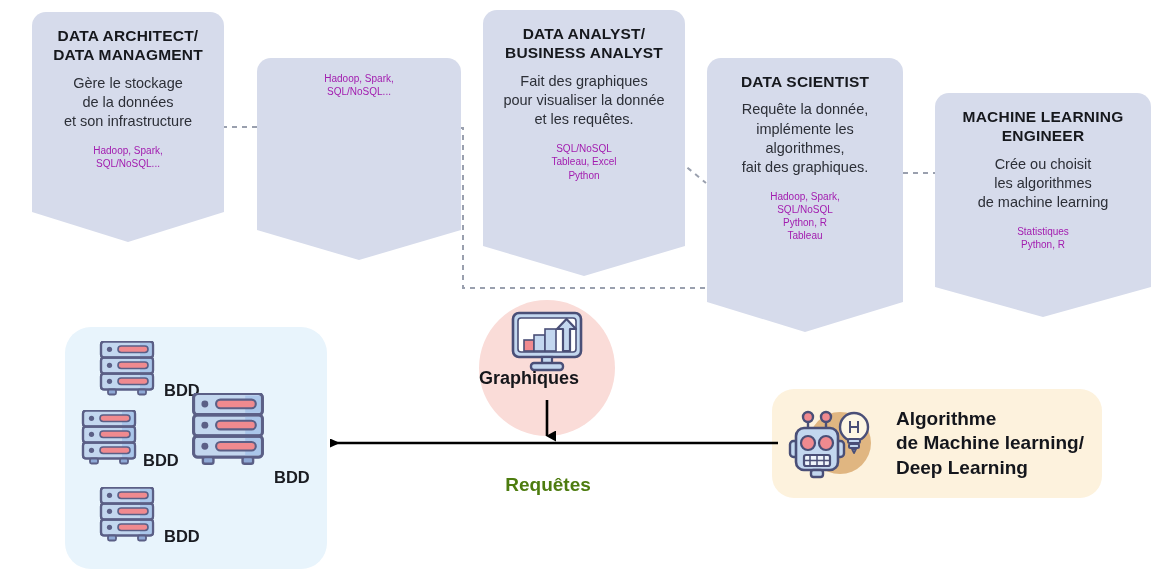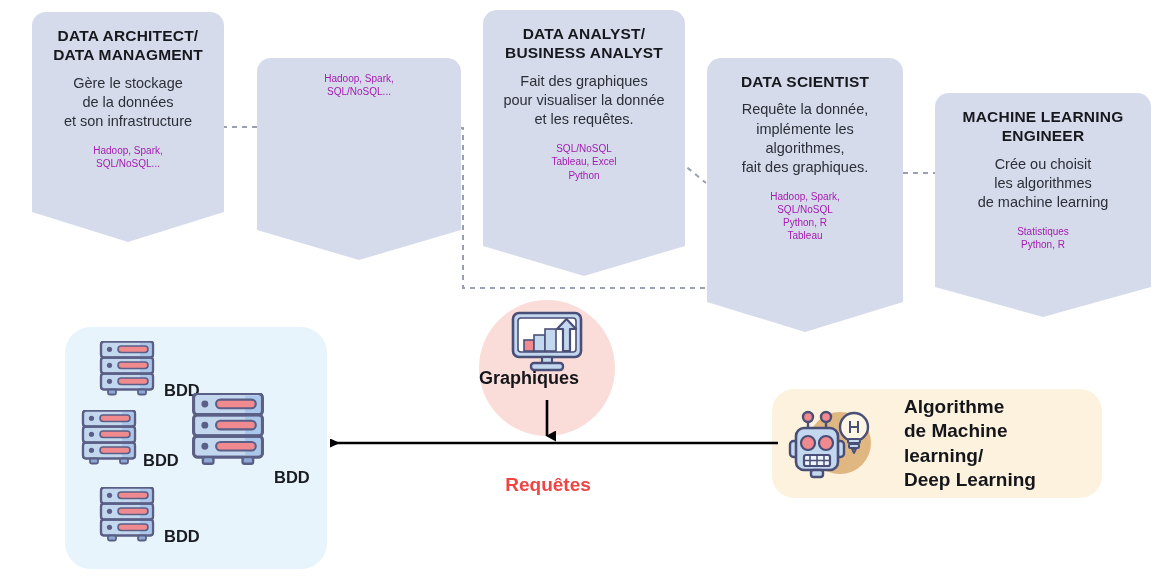--- a/index.html
+++ b/index.html
@@ -119,34 +119,34 @@
     display: flex;
     align-items: center;
     padding: 0 12px 0 16px;
     box-sizing: border-box;
   }
   #algo-text {
     font-size: 19px;
     font-weight: bold;
     line-height: 1.28;
     color: #14161c;
-    margin-left: 24px;
+    margin-left: 16px;
     white-space: pre-line;
   }
 
   
   #requetes-label {
     position: absolute;
     left: 438px;
     top: 474px;
     width: 220px;
     text-align: center;
     font-size: 19px;
     font-weight: bold;
-    color: #ef4444;
+    color: #4d7c0f;
   }
   #arrow-layer {
     position: absolute;
     left: 0; top: 0;
     width: 1161px; height: 588px;
     pointer-events: none;
   }
 </style>
 </head>
 <body>

